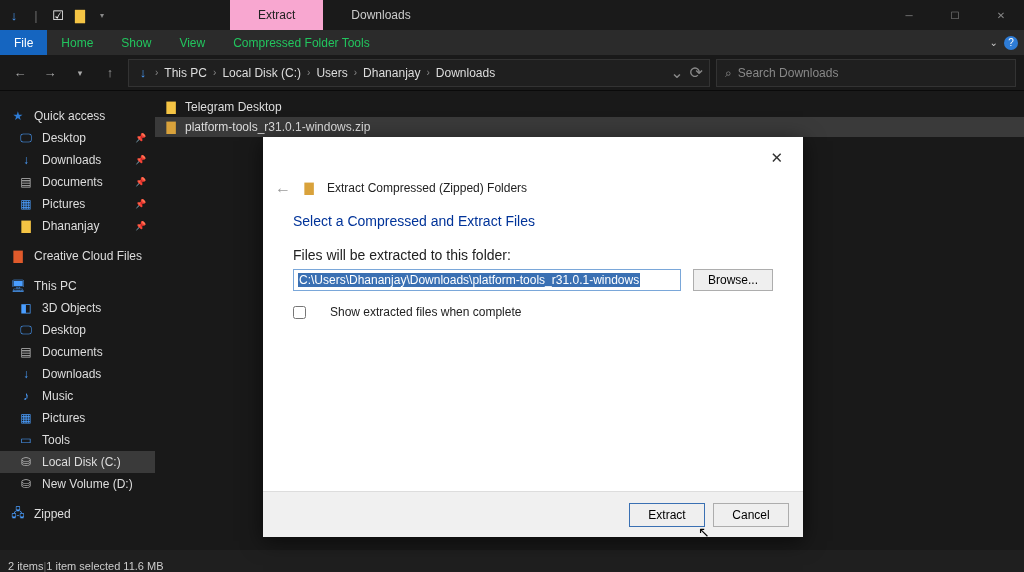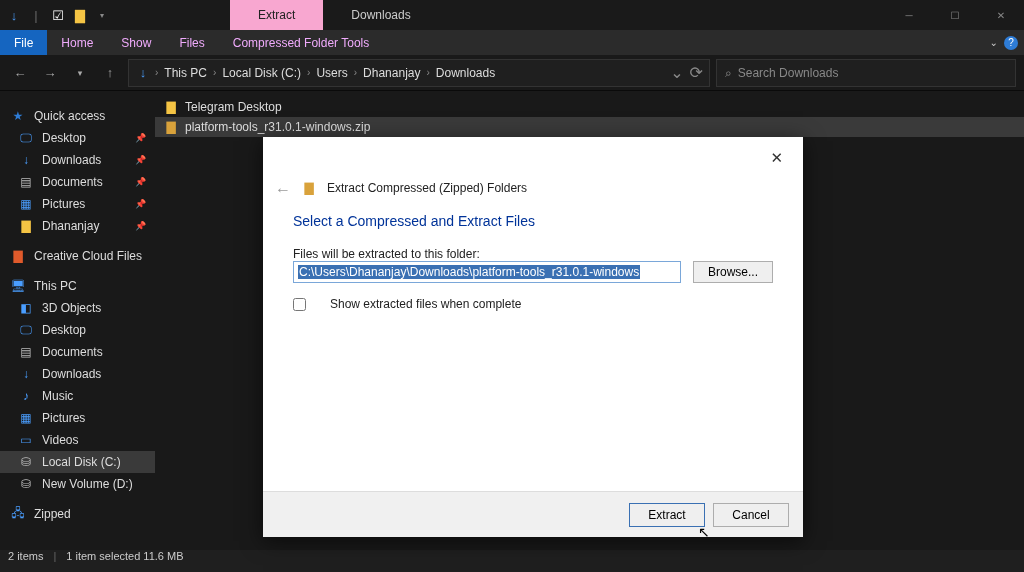--- a/index.html
+++ b/index.html
@@ -10,21 +10,21 @@
 .titlebar-left { display: flex; align-items: center; gap: 6px; padding-left: 6px; }
 .qat-icon { width: 16px; height: 16px; display: flex; align-items: center; justify-content: center; font-size: 13px; }
 .tab-group { display: flex; margin-left: 120px; height: 30px; }
 .ribbon-tab { padding: 0 28px; height: 30px; display: flex; align-items: center; font-size: 12px; color: #ccc; }
 .ribbon-tab.pink { background: #f8a7d0; color: #222; }
 .titlebar-right { margin-left: auto; display: flex; }
 .win-btn { width: 46px; height: 30px; display: flex; align-items: center; justify-content: center; color: #888; font-size: 10px; }
 
 
 .menubar { height: 25px; background: #2b2b2b; display: flex; align-items: center; }
-.menu-btn { padding: 0 14px; height: 25px; display: flex; align-items: center; font-size: 12px; color: #f0abfc; }
+.menu-btn { padding: 0 14px; height: 25px; display: flex; align-items: center; font-size: 12px; color: #22c55e; }
 .menu-btn.file { background: #1565c0; color: #fff; }
 .menubar-right { margin-left: auto; display: flex; align-items: center; gap: 6px; padding-right: 6px; }
 
 
 .addressrow { height: 36px; background: #191919; display: flex; align-items: center; padding: 4px 8px; gap: 6px; border-bottom: 1px solid #0a0a0a; }
 .nav-btn { width: 24px; height: 24px; display: flex; align-items: center; justify-content: center; color: #aaa; font-size: 13px; }
 .address-bar { flex: 1; height: 28px; background: #1f1f1f; border: 1px solid #333; display: flex; align-items: center; padding: 0 6px; gap: 4px; }
 .crumb { color: #ddd; font-size: 12px; padding: 2px 2px; }
 .crumb-sep { color: #888; font-size: 10px; }
 .address-trail { margin-left: auto; display: flex; gap: 6px; color: #888; }
@@ -42,32 +42,32 @@
 .side-icon.blue { color: #4a9eff; }
 .side-icon.disk { color: #bbb; }
 .side-icon.star { color: #2e7cd6; }
 
 .content { flex: 1; background: #191919; padding: 6px 0; }
 .file-row { display: flex; align-items: center; gap: 6px; padding: 2px 8px; font-size: 12px; color: #ddd; }
 .file-row.selected { background: #3a3a3a; }
 .file-icon { width: 16px; height: 16px; display:flex; align-items:center; justify-content:center; font-size:12px; color:#f5c444; }
 
 
-.statusbar { position: absolute; bottom: 0; left: 0; right: 0; height: 22px; background: #1f1f1f; display: flex; align-items: flex-start; padding: 0 8px; font-size: 11px; color: #ccc; gap: 10px; }
+.statusbar { position: absolute; bottom: 0; left: 0; right: 0; height: 22px; background: #1f1f1f; display: flex; align-items: flex-end; padding: 0 8px; font-size: 11px; color: #ccc; }
 .statusbar .sep { color: #666; }
 
 
 .dialog { position: absolute; left: 263px; top: 137px; width: 540px; height: 400px; background: #fff; color: #222; box-shadow: 0 4px 20px rgba(0,0,0,0.6); display: flex; flex-direction: column; }
 .dialog-header { height: 42px; display: flex; align-items: center; padding: 0 12px; }
 .dialog-close { margin-left: auto; font-size: 15px; color: #333; padding: 4px 8px; }
 .dialog-title-row { display:flex; align-items:center; gap:10px; padding: 0 12px 10px 12px; font-size:12px; color:#222;}
 .dialog-title-row .back { color:#999; font-size:16px; }
 .dialog-body { flex: 1; padding: 6px 30px; }
 .dialog-heading { color: #003399; font-size: 14px; margin-bottom: 18px; }
-.dialog-label { font-size: 12px; color: #222; }
+.dialog-label { font-size: 14px; color: #222; margin-bottom: 6px; }
 .path-row { display: flex; gap: 12px; margin-bottom: 14px; }
 .path-input { flex: 1; height: 22px; border: 1px solid #7aa7d9; background: #fff; font-size: 12px; padding: 0 4px; display:flex; align-items:center; }
 .path-input span { background: #3a70b3; color: #fff; padding: 0 1px; }
 .browse-btn { width: 80px; height: 22px; font-size: 12px; background: #efefef; border: 1px solid #adadad; }
 .checkbox-row { display: flex; align-items: center; gap: 24px; font-size: 12px; color: #222; }
 .checkbox-row input { width: 13px; height: 13px; }
 .dialog-footer { height: 46px; background: #f0f0f0; display: flex; align-items: center; justify-content: flex-end; gap: 8px; padding: 0 14px; border-top: 1px solid #ddd; }
 .dlg-btn { width: 76px; height: 24px; font-size: 12px; background: #efefef; border: 1px solid #adadad; }
 .dlg-btn.primary { border: 1px solid #3a70b3; }
 .cursor { position: absolute; left: 698px; top: 524px; font-size: 14px; color: #000; pointer-events: none; }
@@ -93,21 +93,21 @@
     <div class="win-btn">─</div>
     <div class="win-btn">☐</div>
     <div class="win-btn">✕</div>
   </div>
 </div>
 
 <div class="menubar">
   <div class="menu-btn file">File</div>
   <div class="menu-btn">Home</div>
   <div class="menu-btn">Show</div>
-  <div class="menu-btn">Files</div>
+  <div class="menu-btn">View</div>
   <div class="menu-btn">Compressed Folder Tools</div>
   <div class="menubar-right">
     <span style="color:#ccc;font-size:10px">⌄</span>
     <span class="help-circle">?</span>
   </div>
 </div>
 
 <div class="addressrow">
   <div class="nav-btn">←</div>
   <div class="nav-btn">→</div>
@@ -196,21 +196,21 @@
     <div class="side-item">
         <span class="side-icon blue">♪</span>
         <span>Music</span>
       </div>
     <div class="side-item">
         <span class="side-icon blue">▦</span>
         <span>Pictures</span>
       </div>
     <div class="side-item">
         <span class="side-icon blue">▭</span>
-        <span>Videos</span>
+        <span>Tools</span>
       </div>
     <div class="side-item selected">
         <span class="side-icon disk">⛁</span>
         <span>Local Disk (C:)</span>
       </div>
     <div class="side-item">
         <span class="side-icon disk">⛁</span>
         <span>New Volume (D:)</span>
       </div>
 

